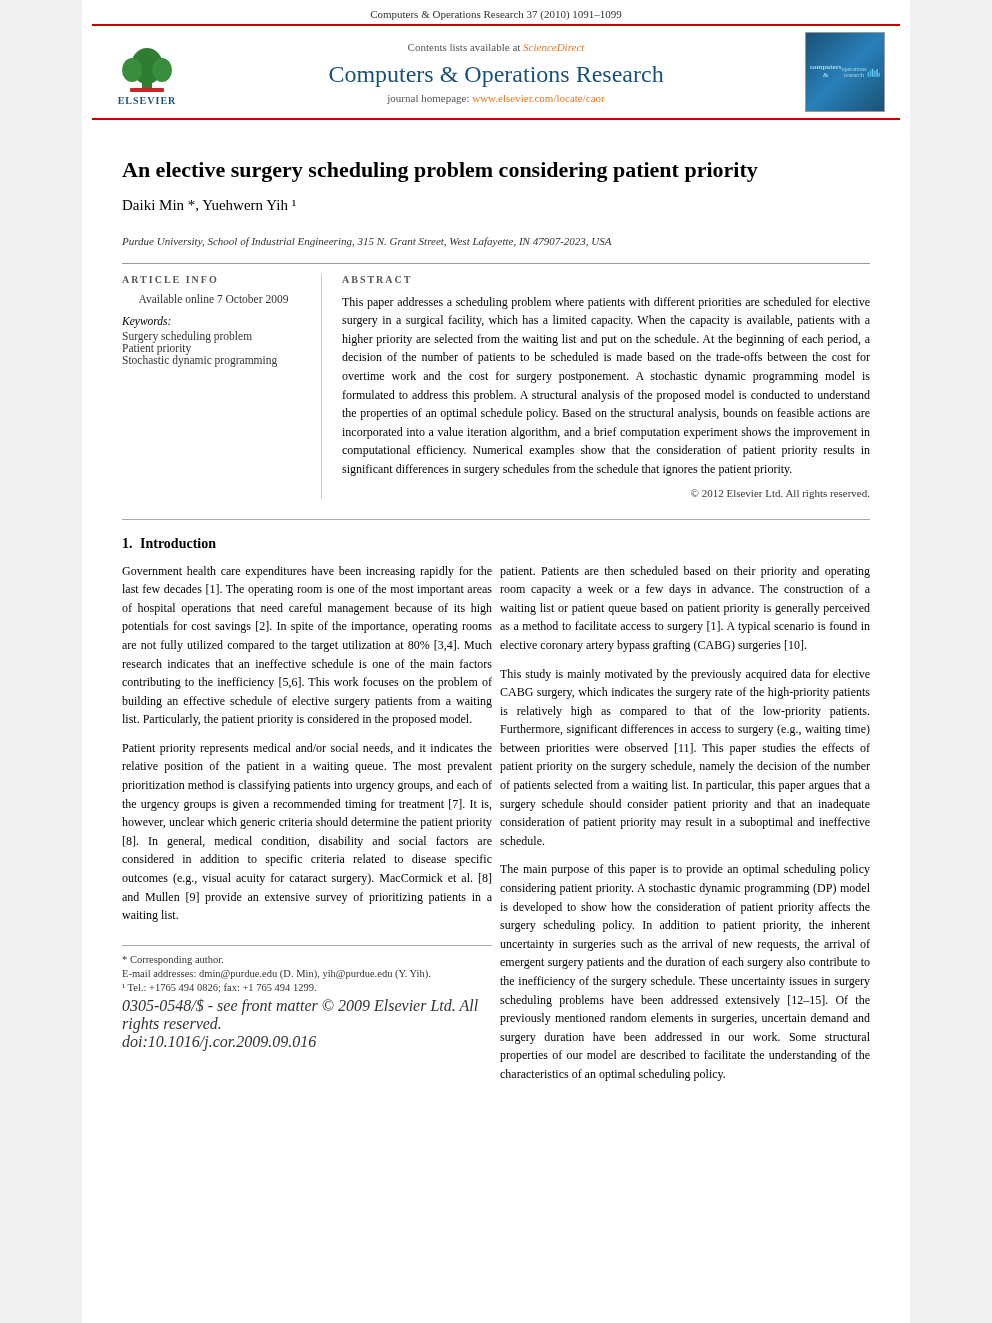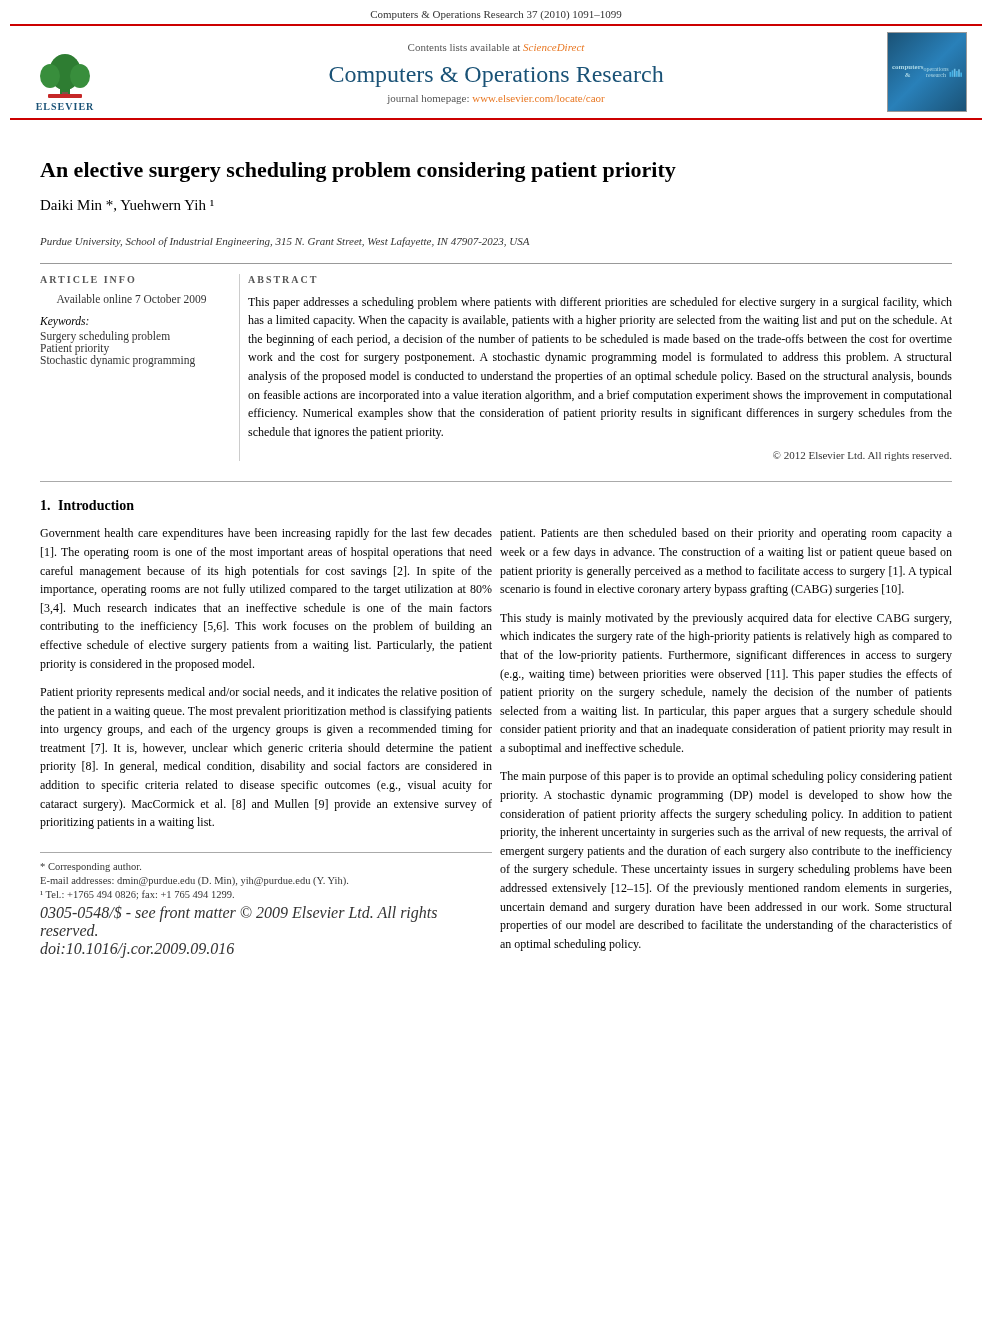--- a/index.html
+++ b/index.html
@@ -3,21 +3,21 @@
   <meta charset="utf-8">
   <style>
     * { margin: 0; padding: 0; box-sizing: border-box; }
     body {
       background: #f0f0f0;
       font-family: 'Times New Roman', Times, serif;
       font-size: 13px;
       color: #000;
     }
     .page {
-      width: 992px;
+      width: 828px;
       min-height: 1323px;
       background: #fff;
       margin: 0 auto;
       padding: 0;
       position: relative;
     }
 
     
     .journal-meta {
       text-align: center;
@@ -32,21 +32,21 @@
       align-items: stretch;
       border-top: 2px solid #c00;
       border-bottom: 2px solid #c00;
       margin: 0 10px;
       padding: 6px 0;
       position: relative;
     }
     .header-logo-left {
       width: 110px;
       display: flex;
-      align-items: flex-end;
+      align-items: center;
       justify-content: center;
       flex-shrink: 0;
     }
     .elsevier-logo {
       display: flex;
       flex-direction: column;
       align-items: center;
     }
     .elsevier-tree {
       width: 70px;
@@ -145,21 +145,21 @@
       font-size: 11px;
       font-style: italic;
       color: #333;
       margin-bottom: 16px;
       margin-top: 21px;
     }
 
     
     .two-col {
       display: flex;
-      gap: 8px;
+      gap: 20px;
       margin-bottom: 20px;
       border-top: 1px solid #999;
       padding-top: 10px;
     }
     .article-info-col {
       width: 200px;
       flex-shrink: 0;
       border-right: 1px solid #ccc;
       padding-right: 16px;
     }

